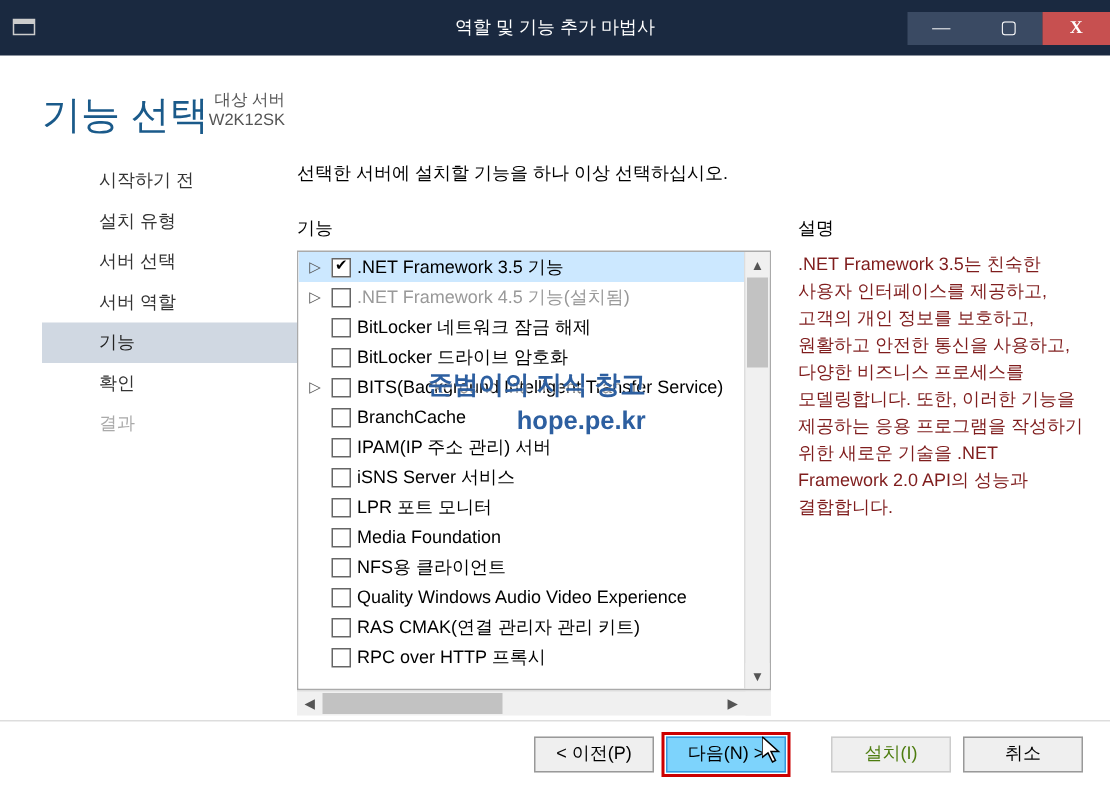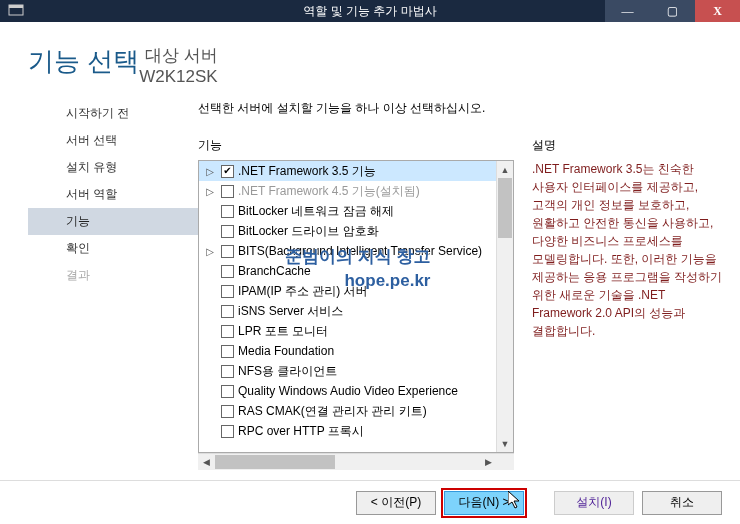--- a/index.html
+++ b/index.html
@@ -1,29 +1,29 @@
 <!DOCTYPE html>
 <html><head>
 <meta charset="utf-8">
 <style>
 * { box-sizing: border-box; margin: 0; padding: 0; font-family: "Malgun Gothic", "Segoe UI", sans-serif; }
 body { background: #fff; width: 740px; height: 524px; overflow: hidden; position: relative; }
 
-.titlebar { height: 22px; background: #1a2940; color: #fff; display: flex; align-items: center; position: relative; }
+.titlebar { height: 37px; background: #1a2940; color: #fff; display: flex; align-items: center; position: relative; }
 .titlebar .app-icon { width: 18px; height: 18px; margin-left: 8px; display: inline-block; }
 .titlebar .title { position: absolute; left: 50%; transform: translateX(-50%); font-size: 12px; }
 .titlebar .winbtns { display: flex; margin-left: auto; }
 .titlebar .winbtn { width: 45px; height: 22px; display: flex; align-items: center; justify-content: center; font-size: 12px; font-family: "Segoe UI Symbol"; }
 .titlebar .winbtn.min { background: #3a4a63; color:#fff; }
 .titlebar .winbtn.max { background: #3a4a63; color:#fff; }
 .titlebar .winbtn.close { background: #c75050; color:#fff; font-weight: bold; }
 
 .header { padding: 22px 28px 8px 28px; display:flex; justify-content: flex-start; align-items: flex-start; }
 .header .page-title { font-size: 26px; color: #1a5a8a; font-weight: 300; }
-.header .target { text-align: right; font-size: 17px; color: #555; }
+.header .target { text-align: right; font-size: 11px; color: #555; }
 
 .body { display: flex; padding: 0 18px 0 0; height: 375px; margin-left: 28px; }
 
 .sidebar { width: 170px; flex-shrink:0; padding-top: 5px; }
 .sidebar .item { padding: 5px 10px 5px 38px; font-size: 12px; color: #333; cursor: pointer; }
 .sidebar .item.active { background: #d0d8e2; color: #222; }
 .sidebar .item.disabled { color: #aaa; }
 
 .main { flex: 1; display: flex; flex-direction: column; padding-top: 5px; }
 .instruction { font-size: 12px; color: #000000; margin-bottom: 20px; }
@@ -49,21 +49,21 @@
 .tree-hscroll .track { flex:1; position:relative; }
 .tree-hscroll .thumb { position:absolute; left:0; top:1px; bottom:1px; width:120px; background:#c2c2c2; }
 .tree-hscroll .corner { width:17px; background:#f0f0f0; }
 
 .desc-col { width: 190px; font-size: 12px; }
 .desc-col .label { font-size: 12px; margin-bottom: 6px; }
 .desc-col .desc { color: #7f1d1d; line-height: 1.5; word-break: keep-all; }
 
 .footer { position: absolute; bottom: 0; left:0; right:0; height: 44px; border-top: 1px solid #ddd; display: flex; justify-content: flex-end; align-items: center; padding: 0 18px; gap: 8px; }
 .footer .btn { min-width: 80px; height: 24px; border: 1px solid #999; background: #efefef; font-size: 12px; display:flex; align-items:center; justify-content:center; cursor:pointer; }
-.footer .btn.disabled { color:#4c1d95; border-color:#ccc; cursor:default; }
+.footer .btn.disabled { color:#4d7c0f; border-color:#ccc; cursor:default; }
 .footer .btn.next { outline: 2px solid #c00; outline-offset: 1px; background:#7dd3fc; border-color:#3399dd; }
 .footer .gap { width: 14px; }
 
 .watermark { position:absolute; left:285px; top:245px; color:#2d5fa0; font-size:17px; font-weight:bold; pointer-events:none; text-align:right; line-height:1.4; text-shadow: 1px 1px 0 rgba(255,255,255,0.6); }
 .cursor-img { position:absolute; left:508px; top:491px; pointer-events:none; }
 </style>
 </head>
 <body>
 
 <div class="titlebar">
@@ -85,22 +85,22 @@
   <div class="page-title">기능 선택</div>
   <div class="target">
     <div>대상 서버</div>
     <div>W2K12SK</div>
   </div>
 </div>
 
 <div class="body">
   <div class="sidebar" id="sidebar">
       <div class="item">시작하기 전</div>
+      <div class="item">설치 유형</div>
       <div class="item">서버 선택</div>
-      <div class="item">설치 유형</div>
       <div class="item">서버 역할</div>
       <div class="item active">기능</div>
       <div class="item">확인</div>
       <div class="item disabled">결과</div>
     </div>
   <div class="main">
     <div class="instruction">선택한 서버에 설치할 기능을 하나 이상 선택하십시오.</div>
     <div class="cols">
       <div class="features">
         <div class="label">기능</div>

